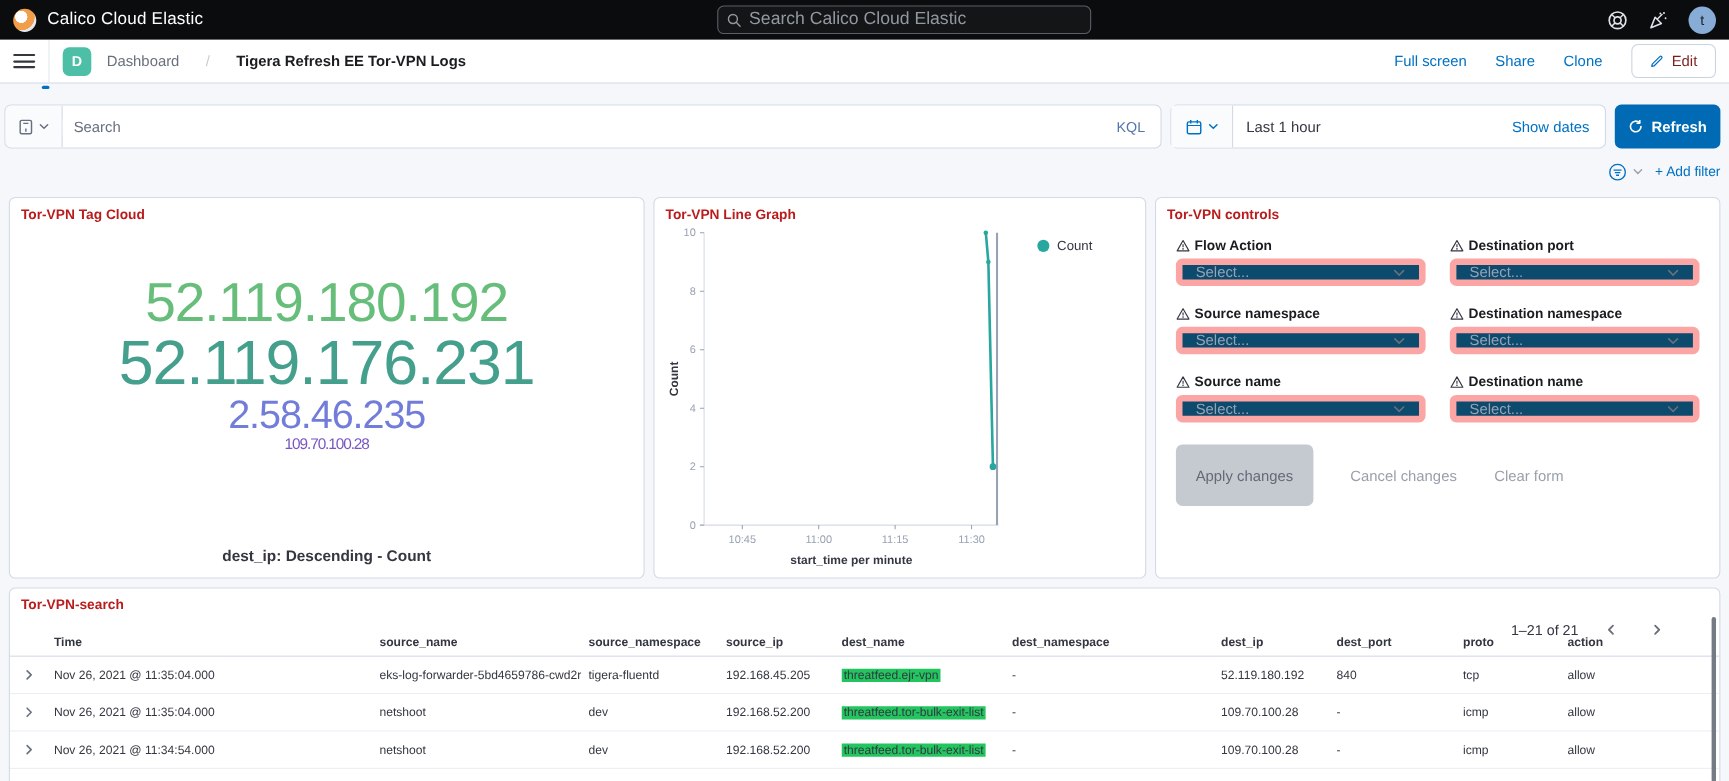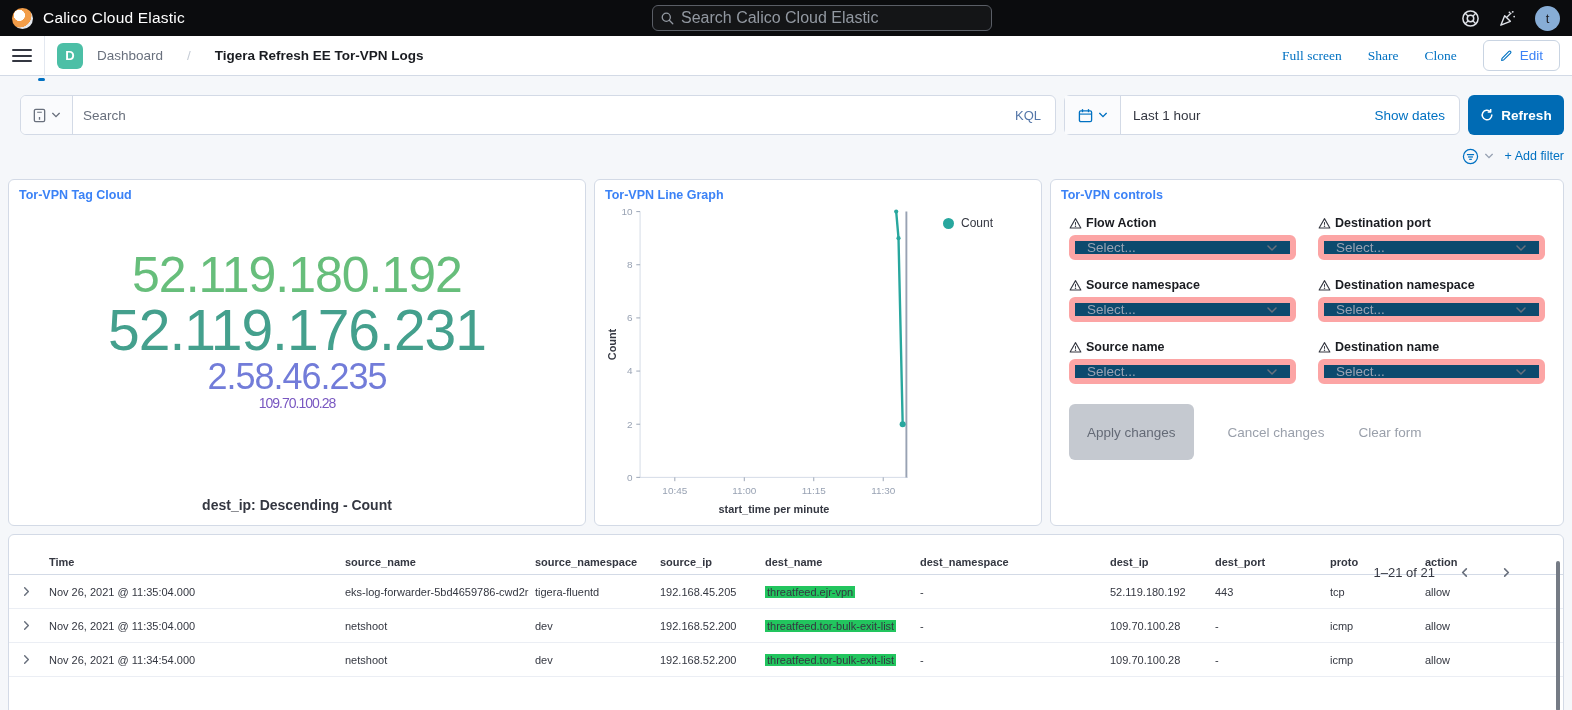--- a/index.html
+++ b/index.html
@@ -22,46 +22,46 @@
   .navbar { height:40px; background:#fff; border-bottom:1px solid #d3dae6; display:flex; align-items:center; padding:0 12px; }
   .hamburger { width:20px; display:flex; flex-direction:column; gap:3.5px; cursor:pointer; }
   .hamburger span { height:2px; background:#343741; border-radius:1px; }
   .vdiv { width:1px; height:40px; background:#e3e8f0; margin:0 12px; }
   .space-badge { width:26px; height:26px; border-radius:6px; background:#4cbfa6; color:#fff; font-weight:700; font-size:13px; display:flex; align-items:center; justify-content:center; }
   .breadcrumb { display:flex; align-items:center; gap:24px; font-size:13.5px; margin-left:14px; }
   .crumb-root { color:#69707d; cursor:pointer; }
   .crumb-sep { color:#c6ccd6; }
   .crumb-current { color:#1a1c21; font-weight:600; }
   .nav-actions { margin-left:auto; display:flex; align-items:center; gap:26px; }
-  .nav-link { color:#0071c2; font-size:13.5px; cursor:pointer;font-family:Liberation Serif, serif; }
+  .nav-link { color:#0071c2; font-size:13.5px; cursor:pointer; }
   .edit-btn { display:flex; align-items:center; gap:7px; border:1px solid #c9d4e2; border-radius:6px; height:31px; padding:0 16px;
-    color:#3b82f6; font-size:13.5px; font-weight:500; background:#fff; cursor:pointer; }
+    color:#7f1d1d; font-size:13.5px; font-weight:500; background:#fff; cursor:pointer; }
   .scroll-indicator { position:absolute; left:38px; top:78px; width:7px; height:3px; background:#0071c2; border-radius:2px; }
 
   
-  .querybar { display:flex; gap:8px; margin:19px 8px 0 20px; }
+  .querybar { display:flex; gap:8px; margin:19px 8px 0 4px; }
   .searchbox { flex:1; height:40px; background:#fff; border:1px solid #d3dae6; border-radius:6px; display:flex; align-items:center; overflow:hidden; }
   .sq-seg { width:52px; height:100%; display:flex; align-items:center; justify-content:center; gap:4px; border-right:1px solid #d3dae6; cursor:pointer; background:#fafbfd; }
   .searchbox input { flex:1; border:none; outline:none; font-size:13.5px; padding:0 10px; font-family:inherit; color:#343741; }
   .searchbox input::placeholder { color:#69707d; }
   .kql { font-size:13px; font-weight:500; color:#5476a8; padding:0 14px; cursor:pointer; }
   .datebar { width:396px; height:40px; background:#fff; border:1px solid #d3dae6; border-radius:6px; display:flex; align-items:center; }
   .cal-seg { width:56px; height:100%; border-right:1px solid #d3dae6; display:flex; align-items:center; justify-content:center; gap:5px; cursor:pointer; background:#fafbfd; }
   .time-range { font-size:13.5px; color:#343741; padding-left:12px; cursor:pointer; }
   .show-dates { margin-left:auto; padding-right:14px; color:#0071c2; font-size:13.5px; cursor:pointer; }
   .refresh-btn { width:96px; height:40px; background:#006bb4; border:none; border-radius:6px; color:#fff; font-size:13.5px; font-weight:600;
     display:flex; align-items:center; justify-content:center; gap:7px; cursor:pointer; font-family:inherit; }
 
   .filterrow { display:flex; align-items:center; gap:5px; margin:10px 8px 0 10px; height:22px;justify-content:flex-end; }
   .add-filter { color:#0071c2; font-size:12.5px; margin-left:6px; cursor:pointer; }
 
   
   .panels { display:flex; gap:8px; margin:12px 8px 0 8px; height:347px; }
   .panel { background:#fff; border:1px solid #d3dae6; border-radius:6px; position:relative; }
-  .panel-title { font-size:12.5px; font-weight:700; color:#3b82f6; padding:8px 10px 0 10px; }
+  .panel-title { font-size:12.5px; font-weight:700; color:#b91c1c; padding:8px 10px 0 10px; }
   .p-tagcloud { flex:0 0 578px; }
   .p-linegraph { flex:0 0 448px; }
   .p-controls { flex:1; }
 
   
   .tagcloud-items { position:absolute; top:70px; left:0; right:0; display:flex; flex-direction:column; align-items:center; }
   .tag { line-height:1.02; letter-spacing:-1px; cursor:pointer; white-space:nowrap; }
   .tag-caption { position:absolute; bottom:12px; left:0; right:0; text-align:center; font-size:14px; font-weight:700; color:#343741; }
 
   
@@ -367,20 +367,21 @@
       </div>
     <div class="ctl-buttons">
       <button class="apply-btn" disabled="">Apply changes</button>
       <span class="text-btn">Cancel changes</span>
       <span class="text-btn">Clear form</span>
     </div>
   </div>
 </div>
 
 <div class="panel p-table">
+  <div class="panel-title">Tor-VPN-search</div>
   <div class="pagination">
     <span class="page-count">1–21 of 21</span>
     <span class="page-chev">
         <svg width="11" height="11" viewBox="0 0 12 12">
           <polyline points="8,2 4,6 8,10" fill="none" stroke="#69707d" stroke-width="1.8" stroke-linecap="round" stroke-linejoin="round"></polyline>
         </svg>
       </span>
     <span class="page-chev">
         <svg width="11" height="11" viewBox="0 0 12 12">
           <polyline points="4,2 8,6 4,10" fill="none" stroke="#69707d" stroke-width="1.8" stroke-linecap="round" stroke-linejoin="round"></polyline>
@@ -407,21 +408,21 @@
             <polyline points="4,2 8,6 4,10" fill="none" stroke="#69707d" stroke-width="1.6" stroke-linecap="round" stroke-linejoin="round"></polyline>
           </svg>
         </div>
         <div class="tcell">Nov 26, 2021 @ 11:35:04.000</div>
         <div class="tcell">eks-log-forwarder-5bd4659786-cwd2r</div>
         <div class="tcell">tigera-fluentd</div>
         <div class="tcell">192.168.45.205</div>
         <div class="tcell"><mark>threatfeed.ejr-vpn</mark></div>
         <div class="tcell">-</div>
         <div class="tcell">52.119.180.192</div>
-        <div class="tcell">443</div>
+        <div class="tcell">840</div>
         <div class="tcell">tcp</div>
         <div class="tcell">allow</div>
       </div>
       <div class="trow">
         <div class="tcell expand-cell">
           <svg width="11" height="11" viewBox="0 0 12 12">
             <polyline points="4,2 8,6 4,10" fill="none" stroke="#69707d" stroke-width="1.6" stroke-linecap="round" stroke-linejoin="round"></polyline>
           </svg>
         </div>
         <div class="tcell">Nov 26, 2021 @ 11:35:04.000</div>

